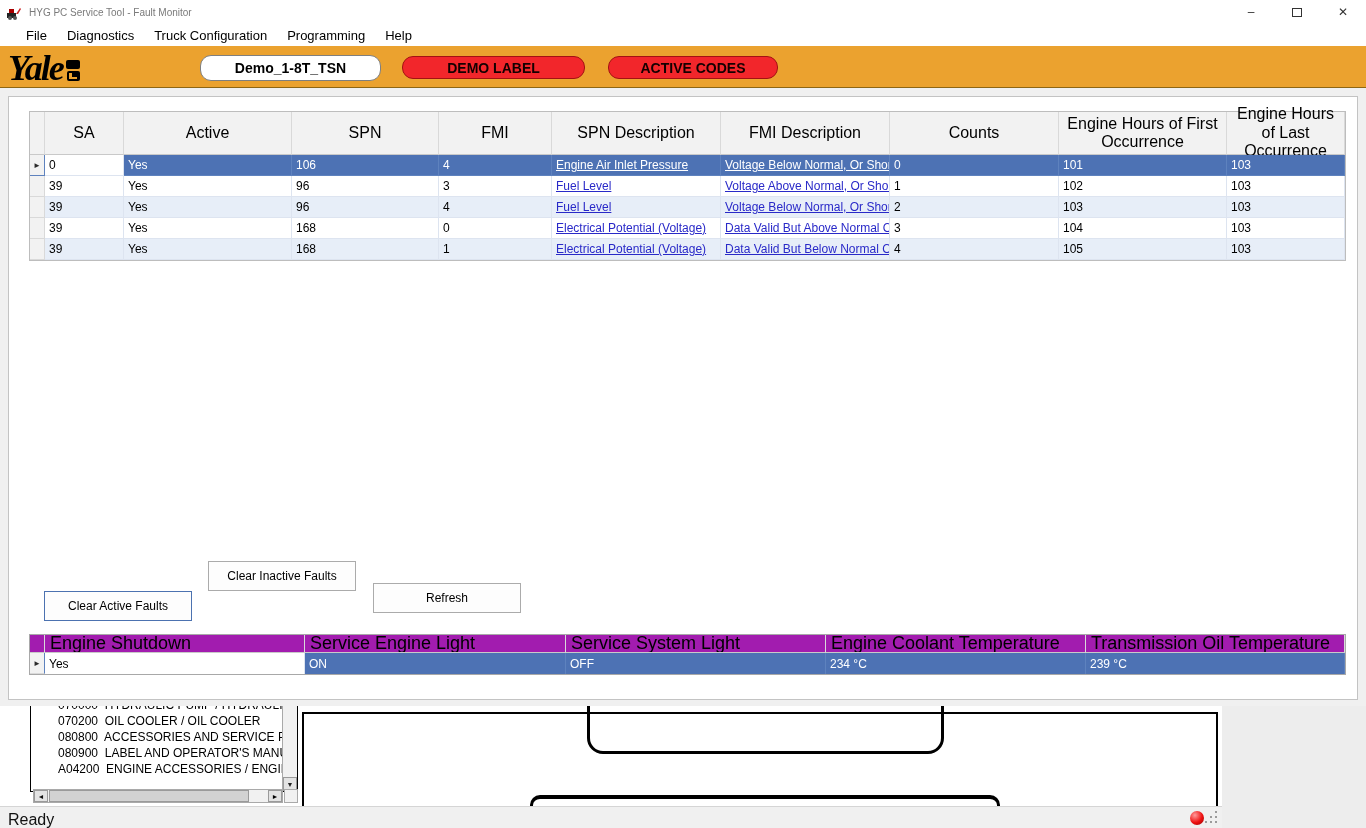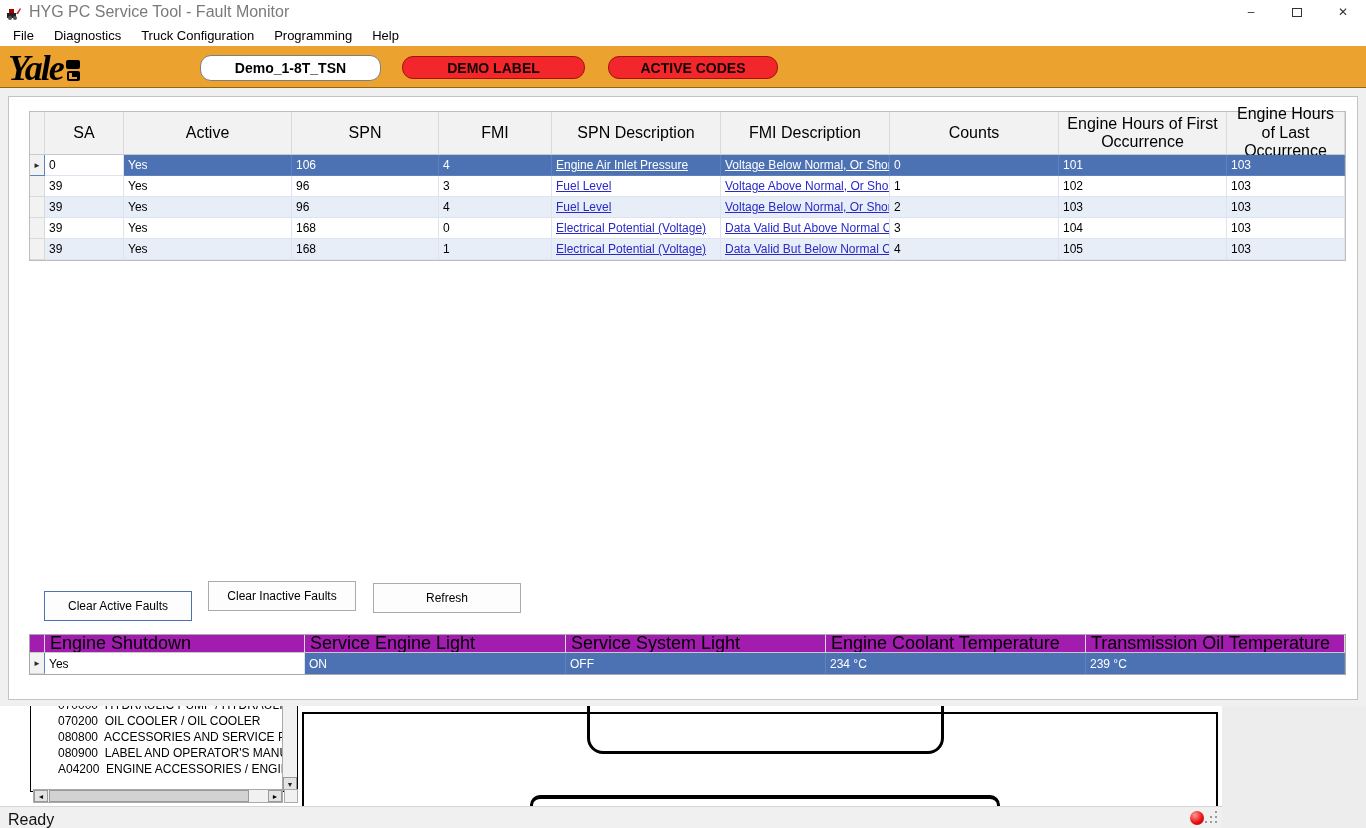--- a/index.html
+++ b/index.html
@@ -2,27 +2,27 @@
 <html><head>
 <meta charset="utf-8">
 <style>
   * { margin:0; padding:0; box-sizing:border-box; }
   html,body { width:1366px; height:828px; overflow:hidden; }
   body { font-family:"Liberation Sans", sans-serif; background:#fff; position:relative; }
 
   
   #titlebar { position:absolute; left:0; top:0; width:1366px; height:24px; background:#ffffff; display:flex; align-items:center; }
   #app-icon { margin-left:6px; width:16px; height:16px; flex:none; }
-  #title-text { margin-left:7px; font-size:16px; color:#7a7a7a; }
+  #title-text { margin-left:7px; font-size:10px; color:#7a7a7a; }
   #win-controls { position:absolute; right:0; top:0; height:24px; display:flex; }
   .win-btn { width:46px; height:24px; display:flex; align-items:center; justify-content:center; font-size:12px; color:#333; cursor:default; }
   .max-glyph { width:10px; height:9px; border:1px solid #333; display:block; }
 
   
-  #menubar { position:absolute; left:0; top:24px; width:1366px; height:22px; background:#ffffff; display:flex; align-items:center; padding-left:3px; }
+  #menubar { position:absolute; left:0; top:24px; width:1366px; height:22px; background:#ffffff; display:flex; align-items:center; padding-left:16px; }
   .menu-item { padding:3px 10px; font-size:13px; color:#000; }
 
   
   #banner { position:absolute; left:0; top:46px; width:1366px; height:42px; background:#eba22f; border-bottom:1px solid #8e6614; }
   #logo { position:absolute; left:8px; top:1px; display:flex; align-items:center; }
   #logo .logo-text { font-family:"Liberation Serif", serif; font-style:italic; font-weight:bold; font-size:36px; color:#000; letter-spacing:-2px; }
   #logo .logo-emblem { margin-left:2px; margin-top:6px; }
   .banner-box { position:absolute; display:flex; align-items:center; justify-content:center; font-weight:bold; font-size:14px;border-radius:11px; }
   #truck-box { left:200px; top:9px; width:181px; height:26px; background:#fff; border:1px solid #7f7f7f; color:#000; }
   #demo-box { left:402px; top:10px; width:183px; height:23px; background:#f2262b; border:1px solid #a31212; color:#140000; }
@@ -43,21 +43,21 @@
   .selarrow { font-size:8px; color:#2b2b2b; }
   .grow.sel .cell { background:#4d72b4; color:#fff; border-color:#5e82be; }
   .grow.sel .cell.cur { background:#ffffff; color:#000; border-color:#dde4f0; }
   .link { color:#2929c8; text-decoration:underline; cursor:pointer; white-space:nowrap; }
   .grow.sel .link { color:#ffffff; }
   .gc0{width:15px}.gc1{width:79px}.gc2{width:168px}.gc3{width:147px}.gc4{width:113px}.gc5{width:169px}.gc6{width:169px}.gc7{width:169px}.gc8{width:168px}.gc9{width:118px}
 
   
   .btn { position:absolute; width:148px; height:30px; background:#fdfdfd; border:1px solid #ababab; font-family:"Liberation Sans", sans-serif; font-size:12px; color:#000; display:flex; align-items:center; justify-content:center; cursor:default; }
   #btn-clear-active { left:35px; top:494px; border:1px solid #4c72b0; }
-  #btn-clear-inactive { left:199px; top:484px; }
+  #btn-clear-inactive { left:199px; top:464px; }
   #btn-refresh { left:364px; top:486px; }
 
   
   #status-grid { position:absolute; left:20px; top:537px; width:1317px; border:1px solid #a8a8a8; background:#fff; }
   .shead { display:flex; height:18px; }
   .shcell { flex:none; background:#a21caf; border-right:1px solid #d9d9d9; border-bottom:1px solid #c9c9c9; display:flex; align-items:center; font-size:18px; padding:0 5px; white-space:nowrap; overflow:hidden; }
   .srow { display:flex; height:21px; }
   .scell { flex:none; background:#4d72b4; color:#fff; border-right:1px solid #5e82be; display:flex; align-items:center; font-size:12px; padding:0 4px; white-space:nowrap; overflow:hidden; }
   .scell.cur { background:#fff; color:#000; border-right:1px solid #dde4f0; }
   .sc0{width:15px}.sc1{width:260px}.sc2{width:261px}.sc3{width:260px}.sc4{width:260px}.sc5{width:259px}

